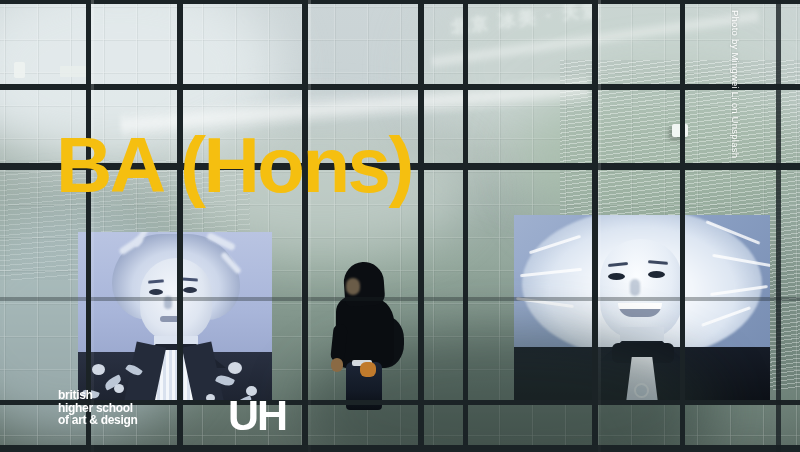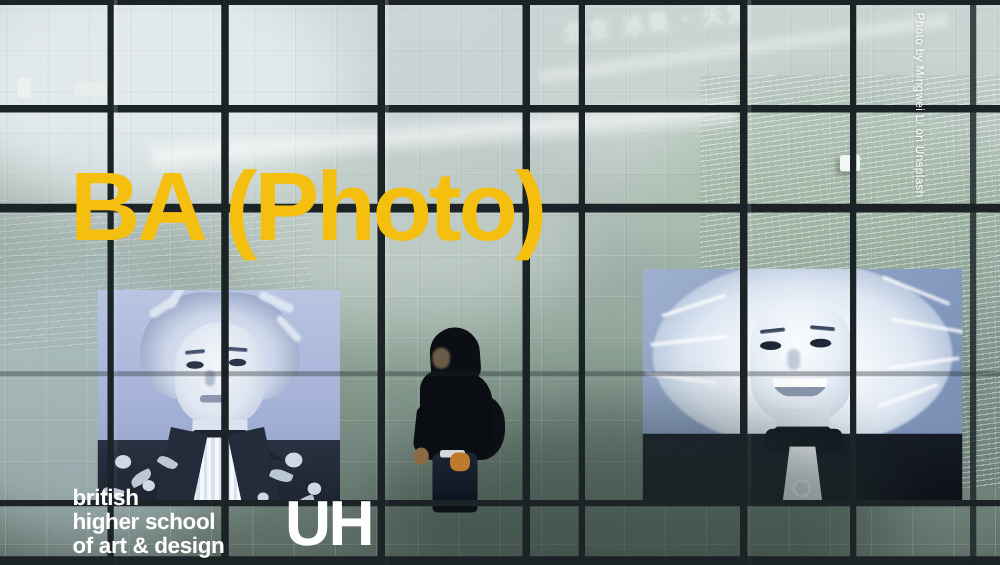--- a/index.html
+++ b/index.html
@@ -289,36 +289,36 @@
     transform-origin:left top;
     transform:rotate(90deg);
     color:#ffffff; font-size:9.5px; font-weight:400;
     letter-spacing:.25px; white-space:nowrap;
     z-index:45; text-shadow:0 0 3px rgba(0,0,0,.25);
   }
 
   
   .logo-bhsad{
     position:absolute; left:58px; top:389px; z-index:45;
-    color:#ffffff; font-weight:700; font-size:18px; line-height:1.05;
+    color:#ffffff; font-weight:700; font-size:12px; line-height:1.05;
     letter-spacing:-.3px;
   }
   .logo-bhsad span{ display:block; }
 
   .logo-uh{
     position:absolute; left:228px; top:398px; z-index:45;
     display:flex; align-items:center; gap:7px;
   }
   .logo-uh .words{
     color:#ffffff; font-weight:700; font-size:17px; line-height:1.02;
     letter-spacing:-.4px;
   }
   .logo-uh .words span{ display:block; }
   .logo-uh .uh{
-    color:#ffffff; font-weight:700; font-size:51px; line-height:.82;
+    color:#ffffff; font-weight:700; font-size:43px; line-height:.82;
     letter-spacing:-2px;
   }
 </style>
 </head>
 <body>
 
 <div id="banner">
 
   <div class="photo">
 
@@ -429,21 +429,21 @@
       <div class="mv" style="left:592px;width:6px;"></div>
       <div class="mv" style="left:680px;width:5px;"></div>
       <div class="mv soft" style="left:776px;width:5px;"></div>
       <div class="glint" style="left:91px;"></div>
       <div class="glint" style="left:308px;"></div>
       <div class="glint" style="left:598px;"></div>
     </div>
   </div>
 
   <div class="headline">
-    <span class="l">BA (Photo)</span>
+    <span class="l">BA (Hons)</span>
     
   </div>
 
   <div class="credit">Photo by Mingwei Li on Unsplash</div>
 
   <div class="logo-bhsad">
     <span>british</span>
     <span>higher school</span>
     <span>of art &amp; design</span>
   </div>

